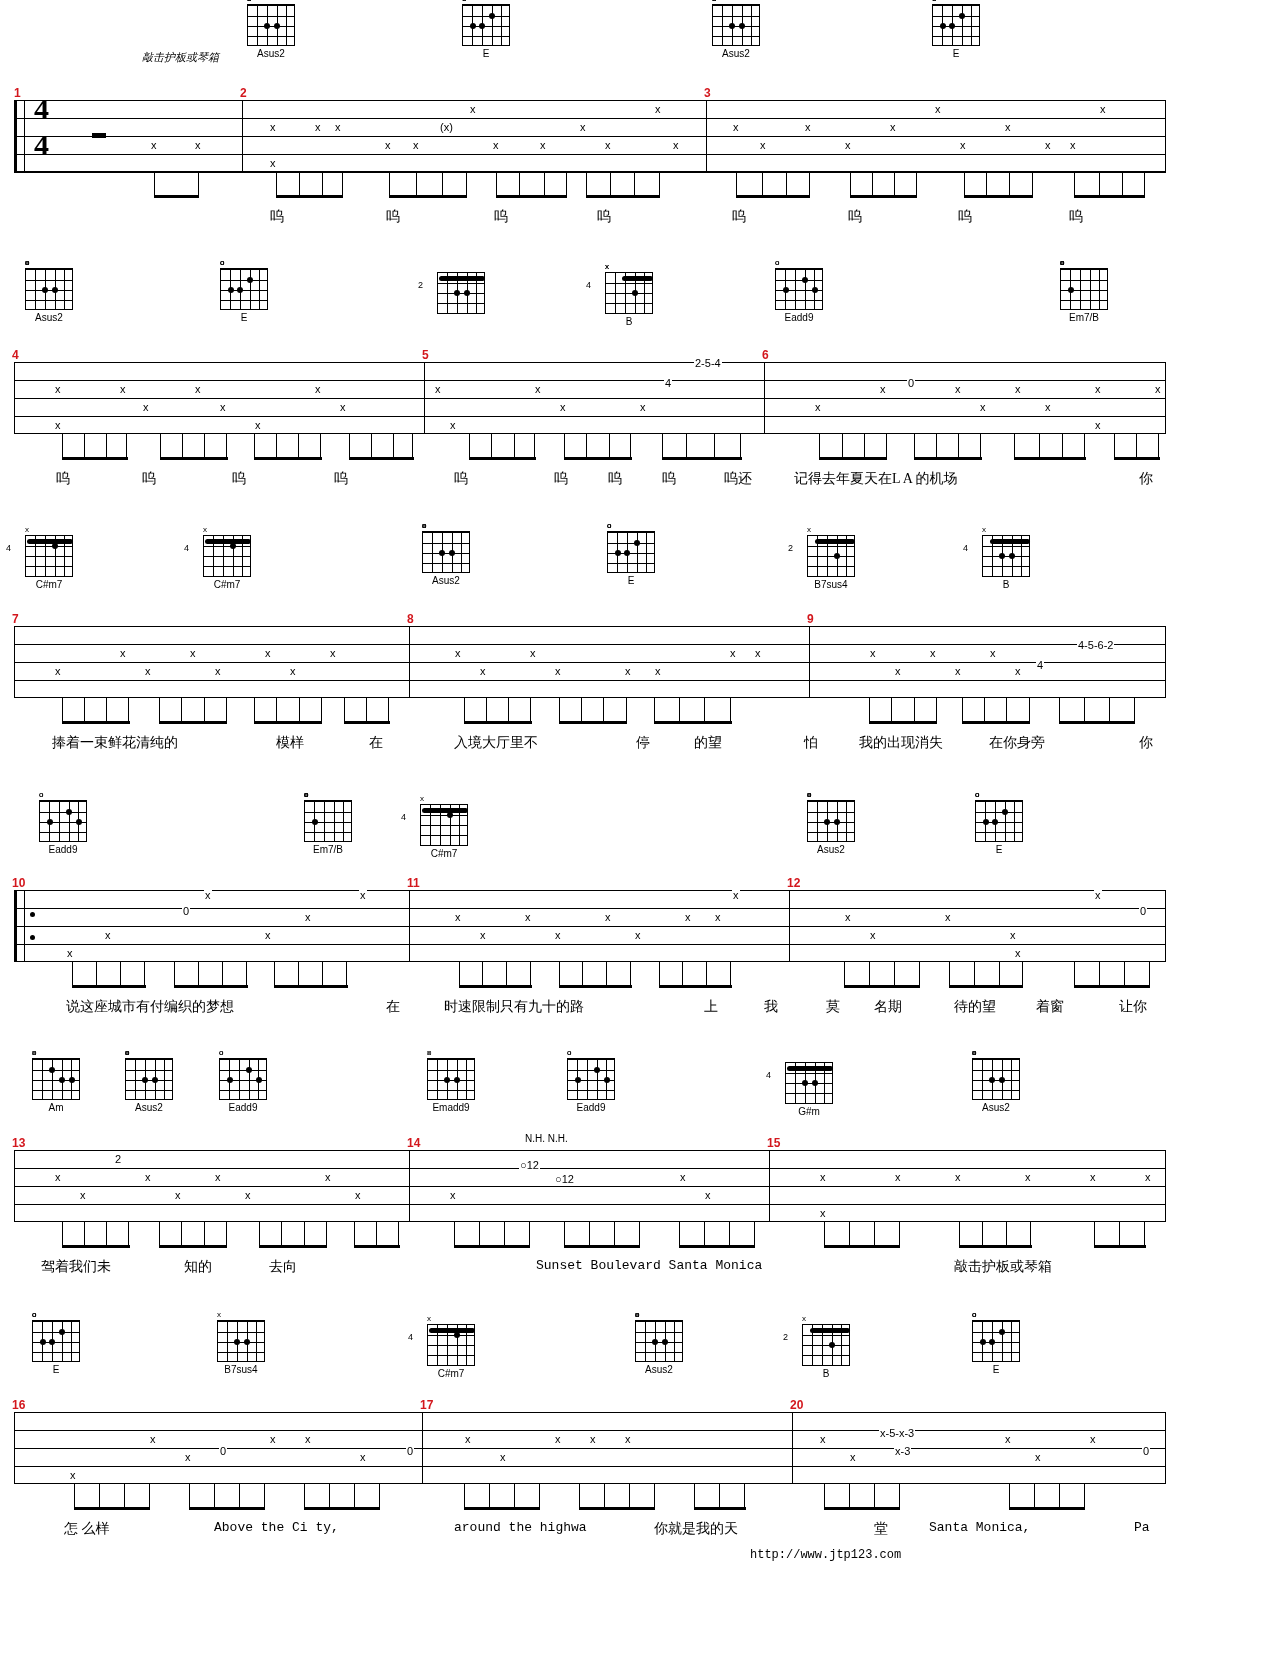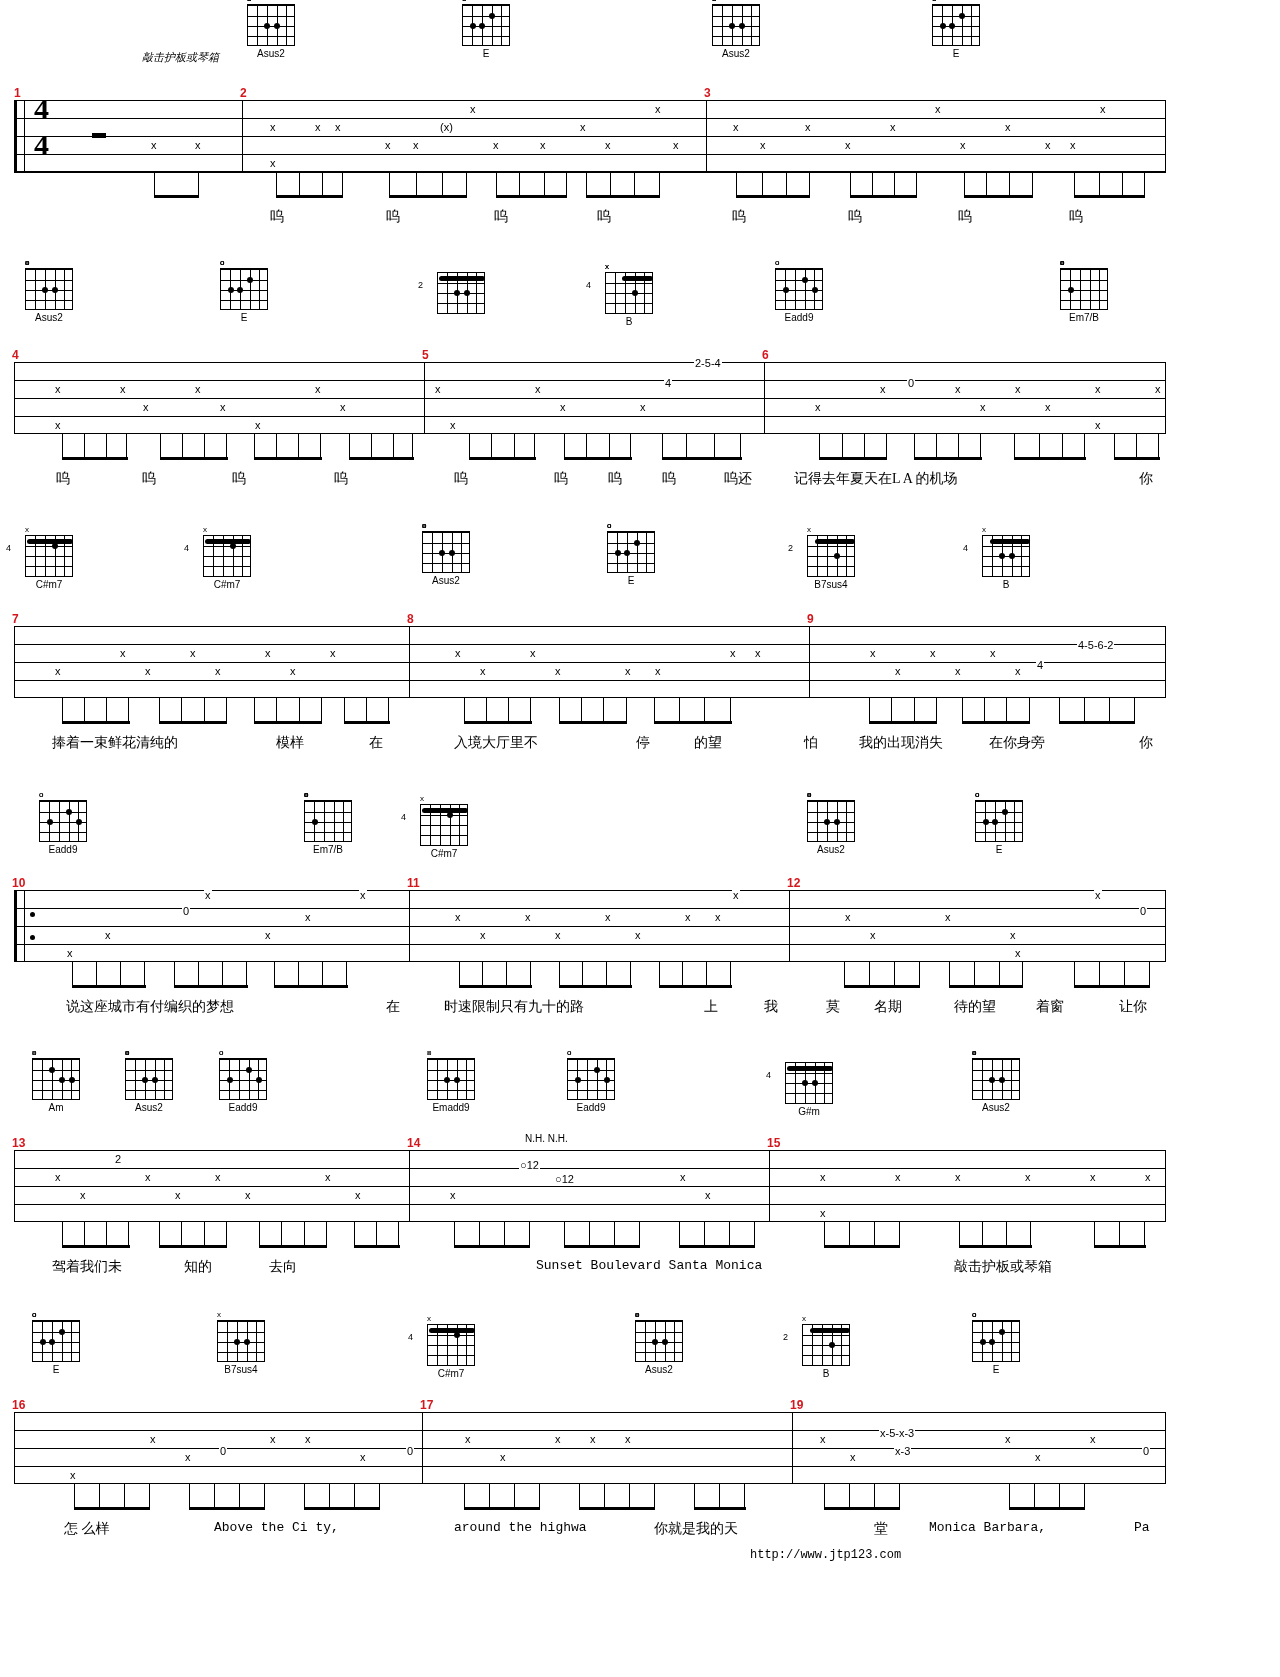--- a/index.html
+++ b/index.html
@@ -1090,21 +1090,21 @@
       <div class="stem" style="left:945px"></div>
         <div class="stem" style="left:968px"></div>
         <div class="stem" style="left:992px"></div>
         <div class="stem" style="left:1016px"></div>
       <div class="beam" style="left:945px;top:23px;width:73px"></div>
       <div class="stem" style="left:1080px"></div>
         <div class="stem" style="left:1105px"></div>
         <div class="stem" style="left:1130px"></div>
       <div class="beam" style="left:1080px;top:23px;width:52px"></div>
     </div>
-    <div class="lyric" style="left:38px">驾着我们未</div>
+    <div class="lyric" style="left:27px">驾着我们未</div>
     <div class="lyric" style="left:170px">知的</div>
     <div class="lyric" style="left:255px">去向</div>
     <div class="lyric en" style="left:522px">Sunset Boulevard Santa  Monica</div>
     <div class="lyric" style="left:940px">敲击护板或琴箱</div>
   </div>
 
   <div class="chordbox" style="left:25px;top:1320px;">
     <div class="marks">
         <span style="left:0">o</span>
         <span style="left:28">o</span>
@@ -1224,21 +1224,21 @@
         <div class="line" style="top:18px"></div>
         <div class="line" style="top:36px"></div>
       <div class="line" style="top:54px"></div>
         <div class="line" style="top:71px"></div>
       <div class="bar" style="left:0"></div>
       <div class="bar" style="left:408px"></div>
       <div class="bar" style="left:778px"></div>
       <div class="bar" style="left:1151px"></div>
       <div class="measnum" style="left:-2px">16</div>
       <div class="measnum" style="left:406px">17</div>
-      <div class="measnum" style="left:776px">19</div>
+      <div class="measnum" style="left:776px">20</div>
 
       <div class="x" style="left:55px;top:58px">x</div>
       <div class="x" style="left:135px;top:22px">x</div>
         <div class="x" style="left:170px;top:40px">x</div>
       <div class="num" style="left:205px;top:34px">0</div>
       <div class="x" style="left:255px;top:22px">x</div>
         <div class="x" style="left:290px;top:22px">x</div>
       <div class="x" style="left:345px;top:40px">x</div>
       <div class="num" style="left:392px;top:34px">0</div>
       <div class="x" style="left:450px;top:22px">x</div>
@@ -1294,19 +1294,19 @@
         <div class="stem" style="left:1020px"></div>
         <div class="stem" style="left:1045px"></div>
         <div class="stem" style="left:1070px"></div>
       <div class="beam" style="left:995px;top:23px;width:76px"></div>
     </div>
     <div class="lyric" style="left:50px">怎 么样</div>
     <div class="lyric en" style="left:200px">Above the Ci  ty,</div>
     <div class="lyric en" style="left:440px">around the highwa</div>
     <div class="lyric" style="left:640px">你就是我的天</div>
     <div class="lyric" style="left:860px">堂</div>
-    <div class="lyric en" style="left:915px">Monica Barbara,</div>
+    <div class="lyric en" style="left:915px">Santa Monica,</div>
     <div class="lyric en" style="left:1120px">Pa</div>
   </div>
 
   <div class="url" style="left:750px;top:1548px">http://www.jtp123.com</div>
 
 </div>
 
 </body></html>

